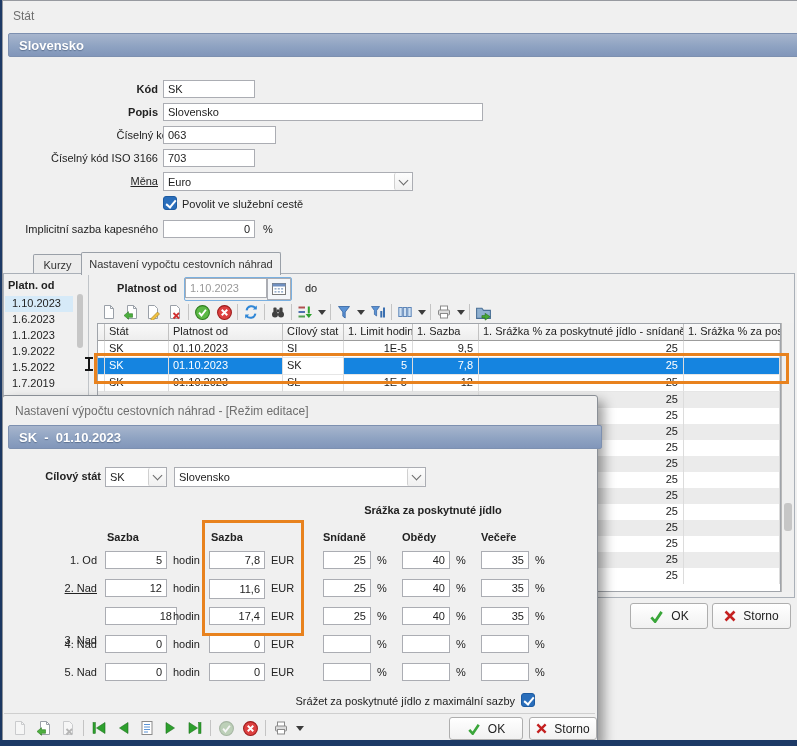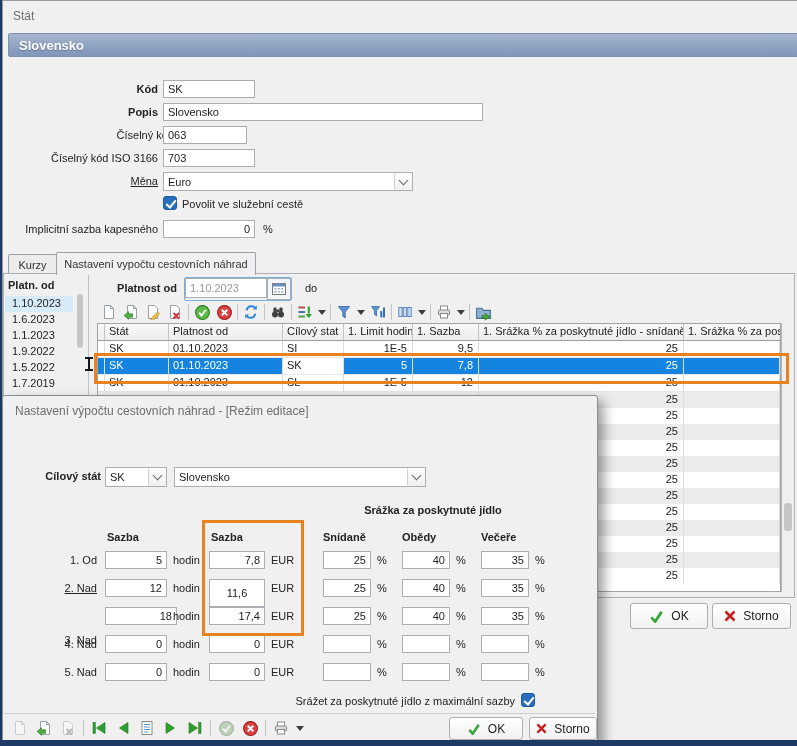--- a/index.html
+++ b/index.html
@@ -29,21 +29,21 @@
   .combo{border:1px solid #abadb3;background:#fff;box-sizing:border-box;display:flex;align-items:center;}
   .combo .val{flex:1;padding:0 4px;overflow:hidden;white-space:nowrap;}
   .dbtn{
     width:17px;align-self:stretch;border-left:1px solid #d0d0d0;background:linear-gradient(#fdfdfd,#f0f0f0);
     display:flex;align-items:center;justify-content:center;border-radius:2px;
   }
   .chev{width:6px;height:6px;border-right:1.5px solid #6a6a6a;border-bottom:1.5px solid #6a6a6a;transform:rotate(45deg);margin-top:-3px;}
   .cb{width:14px;height:14px;background:#2a6ebb;border:1px solid #1d5aa0;border-radius:3px;position:relative;box-sizing:border-box;}
   .cb::after{content:"";position:absolute;left:4px;top:1px;width:4px;height:8px;border-right:2px solid #fff;border-bottom:2px solid #fff;transform:rotate(40deg);}
   
-  .tab{border:1px solid #9aa0a8;border-bottom:none;background:#ececec;display:flex;align-items:center;justify-content:center;border-radius:2px 2px 0 0;color:#333;}
+  .tab{border:1px solid #9aa0a8;border-bottom:none;background:#ececec;display:flex;align-items:center;justify-content:center;border-radius:2px 2px 0 0;color:#333;margin-left:25px;}
   .tab.active{background:#f0f0f0;z-index:3;}
   .panel{border:1px solid #aab0b8;background:#f0f0f0;}
   
   .litem{padding:1px 0 0 7px;height:16px;box-sizing:border-box;}
   .litem.sel{background:#d6eaf8;}
   
   .tbi{width:18px;height:18px;display:flex;align-items:center;justify-content:center;}
   .tsep{width:1px;height:16px;background:#c4c4c4;}
   .caret{width:0;height:0;border-left:4px solid transparent;border-right:4px solid transparent;border-top:5px solid #3c3c3c;}
   .dim{opacity:.45;filter:grayscale(55%);}
@@ -90,21 +90,21 @@
 
 <div class="abs lblr" style="left:8px;top:83px;width:150px;">Kód</div>
 <div class="abs lblr" style="left:8px;top:106px;width:150px;">Popis</div>
 <div class="abs lblplain" style="left:24px;top:129px;width:150px;">Číselný kód</div>
 <div class="abs lblplain" style="left:8px;top:152px;width:150px;">Číselný kód ISO 3166</div>
 <div class="abs lblplain" style="left:8px;top:175px;width:150px;text-decoration:underline;">Měna</div>
 <div class="abs lblplain" style="left:8px;top:223px;width:150px;">Implicitní sazba kapesného</div>
 
 <input class="abs inp" style="left: 163px; top: 80px; width: 92px; height: 18px;" value="SK">
 <input class="abs inp" style="left: 163px; top: 103px; width: 320px; height: 18px;" value="Slovensko">
-<input class="abs inp" style="left: 163px; top: 126px; width: 84px; height: 18px;" value="063">
+<input class="abs inp" style="left: 163px; top: 126px; width: 113px; height: 18px;" value="063">
 <input class="abs inp" style="left: 163px; top: 149px; width: 92px; height: 18px;" value="703">
 
 <div class="abs combo" style="left:163px;top:172px;width:250px;height:19px;">
   <span class="val">Euro</span>
   <span class="dbtn">
       <span class="chev"></span>
     </span>
 </div>
 
 <div class="abs cb" style="left:163px;top:196px;"></div>
@@ -385,20 +385,23 @@
 </div>
 <div class="abs btn" style="left:712px;top:603px;width:79px;height:26px;">
   <svg width="12" height="12" viewBox="0 0 12 12">
       <path d="M1.5 1.5l9 9M10.5 1.5l-9 9" stroke="#c42020" stroke-width="2.6"></path>
     </svg>
   <span>Storno</span>
 </div>
 
 <div class="abs dlg" style="left:2px;top:395px;width:594px;height:346px;z-index:50;">
   <div class="abs titletext" style="left:12px;top:8px;">Nastavení výpočtu cestovních náhrad - [Režim editace]</div>
+  <div class="abs hdrbar" style="left:5px;top:29px;width:582px;height:22px;white-space:pre;">
+    <span style="white-space:pre;">SK  -  01.10.2023</span>
+  </div>
 
   <div class="abs lblr" style="left:18px;top:74px;width:80px;">Cílový stát</div>
   <div class="abs combo" style="left:102px;top:71px;width:62px;height:20px;">
     <span class="val">SK</span>
     <span class="dbtn">
         <span class="chev"></span>
       </span>
   </div>
   <div class="abs combo" style="left:171px;top:71px;width:252px;height:20px;">
     <span class="val">Slovensko</span>
@@ -424,21 +427,21 @@
   <input class="abs inp num" style="left: 320px; top: 155px; width: 48px; height: 18px;" value="25">
   <span class="abs unit" style="left:374px;top:158px;">%</span>
   <input class="abs inp num" style="left: 399px; top: 155px; width: 48px; height: 18px;" value="40">
   <span class="abs unit" style="left:453px;top:158px;">%</span>
   <input class="abs inp num" style="left: 478px; top: 155px; width: 48px; height: 18px;" value="35">
   <span class="abs unit" style="left:532px;top:158px;">%</span>
 
   <div class="abs lblr" style="left:28px;top:186px;width:66px;font-weight:normal;text-decoration:underline;">2. Nad</div>
   <input class="abs inp num" style="left: 102px; top: 183px; width: 62px; height: 18px;" value="12">
   <span class="abs unit" style="left:170px;top:186px;">hodin</span>
-  <input class="abs inp num" style="left: 206px; top: 183px; width: 56px; height: 28px; text-align: center;" value="11,6">
+  <input class="abs inp num" style="left: 206px; top: 183px; width: 56px; height: 20px;" value="11,6">
   <span class="abs unit" style="left:268px;top:186px;">EUR</span>
   <input class="abs inp num" style="left: 320px; top: 183px; width: 48px; height: 18px;" value="25">
   <span class="abs unit" style="left:374px;top:186px;">%</span>
   <input class="abs inp num" style="left: 399px; top: 183px; width: 48px; height: 18px;" value="40">
   <span class="abs unit" style="left:453px;top:186px;">%</span>
   <input class="abs inp num" style="left: 478px; top: 183px; width: 48px; height: 18px;" value="35">
   <span class="abs unit" style="left:532px;top:186px;">%</span>
 
   <div class="abs lblr" style="left:28px;top:214px;width:66px;font-weight:normal;margin-top:24px;">3. Nad</div>
   <input class="abs inp num" style="left: 102px; top: 211px; width: 72px; height: 18px;" value="18">

